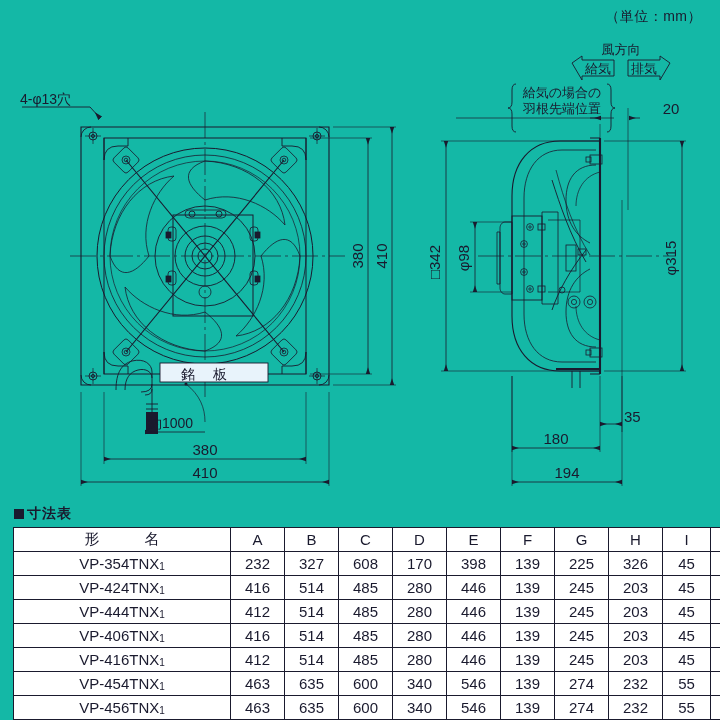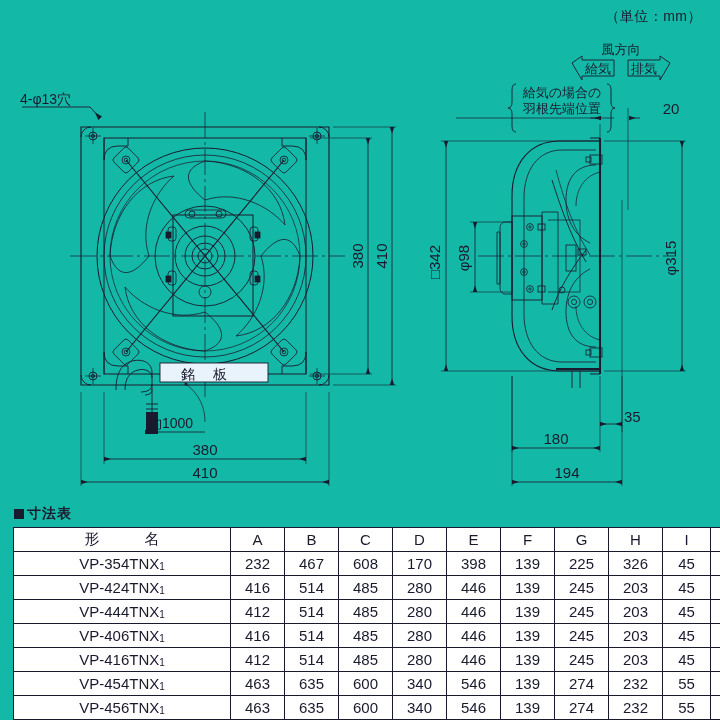--- a/index.html
+++ b/index.html
@@ -398,21 +398,21 @@
           <th class="d">G</th>
           <th class="d">H</th>
           <th class="narrow">I</th>
           <th class="narrow">J</th>
         </tr>
       </thead>
       <tbody id="table-body">
           <tr>
             <td class="name-col"><span>VP-354TNX</span><span class="sub">1</span></td>
             <td class="d">232</td>
-            <td class="d">467</td>
+            <td class="d">327</td>
             <td class="d">608</td>
             <td class="d">170</td>
             <td class="d">398</td>
             <td class="d">139</td>
             <td class="d">225</td>
             <td class="d">326</td>
             <td class="narrow">45</td>
             <td class="narrow">10</td>
           </tr>
           <tr>

